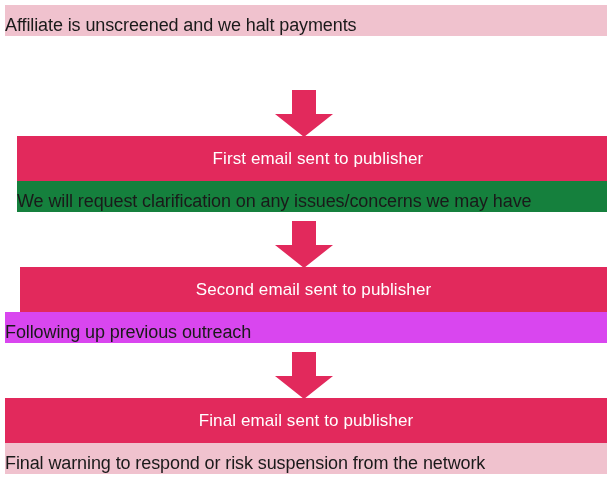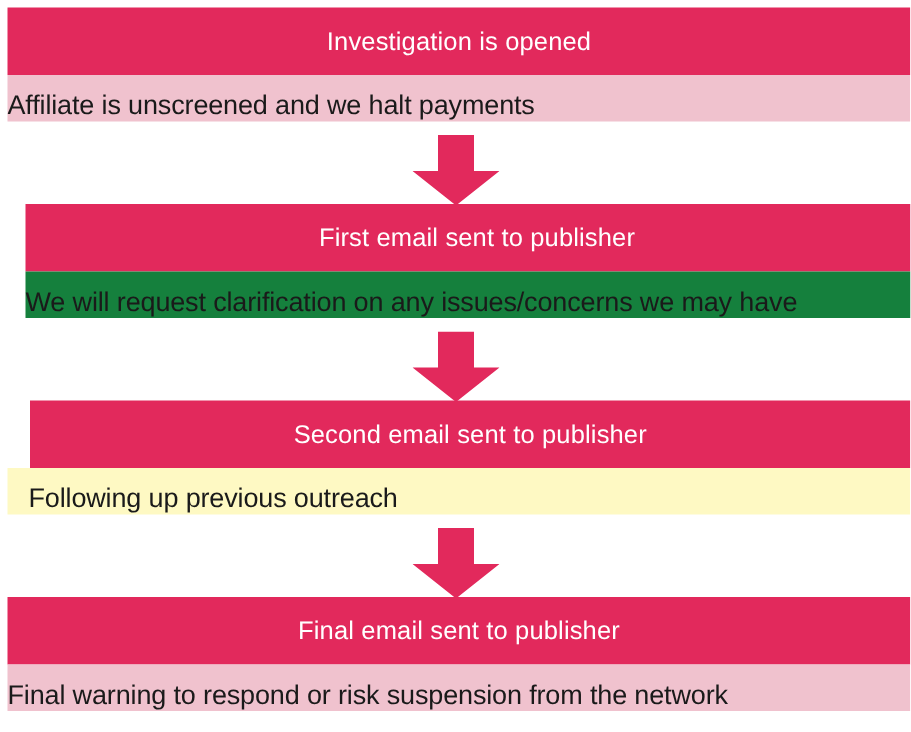--- a/index.html
+++ b/index.html
@@ -64,21 +64,20 @@
     width: 58px;
     height: 47px;
   }
 </style>
 </head>
 <body>
 
 <div id="flow-canvas">
 
   <div class="stage" style="top:5px;">
-    <div class="stage-header" style="background:#e2295c;">Investigation is opened</div>
     <div class="stage-body" style="background:#f0c2ce;">Affiliate is unscreened and we halt payments</div>
   </div>
 
   <div class="connector" style="top:90px;">
     <svg viewBox="0 0 58 47" xmlns="http://www.w3.org/2000/svg" aria-hidden="true">
       <polygon points="17,0 41,0 41,24 58,24 29,47 0,24 17,24" fill="#e2295c"></polygon>
     </svg>
   </div>
 
   <div class="stage" style="top:136px;margin-left:12px;">
@@ -87,21 +86,21 @@
   </div>
 
   <div class="connector" style="top:221px;">
     <svg viewBox="0 0 58 47" xmlns="http://www.w3.org/2000/svg" aria-hidden="true">
       <polygon points="17,0 41,0 41,24 58,24 29,47 0,24 17,24" fill="#e2295c"></polygon>
     </svg>
   </div>
 
   <div class="stage" style="top:267px;">
     <div class="stage-header" style="background:#e2295c;margin-left:15px;">Second email sent to publisher</div>
-    <div class="stage-body" style="background:#fef9c3;padding-left:14px;">Following up previous outreach</div>
+    <div class="stage-body" style="background:#d946ef;">Following up previous outreach</div>
   </div>
 
   <div class="connector" style="top:352px;">
     <svg viewBox="0 0 58 47" xmlns="http://www.w3.org/2000/svg" aria-hidden="true">
       <polygon points="17,0 41,0 41,24 58,24 29,47 0,24 17,24" fill="#e2295c"></polygon>
     </svg>
   </div>
 
   <div class="stage" style="top:398px;">
     <div class="stage-header" style="background:#e2295c;">Final email sent to publisher</div>

